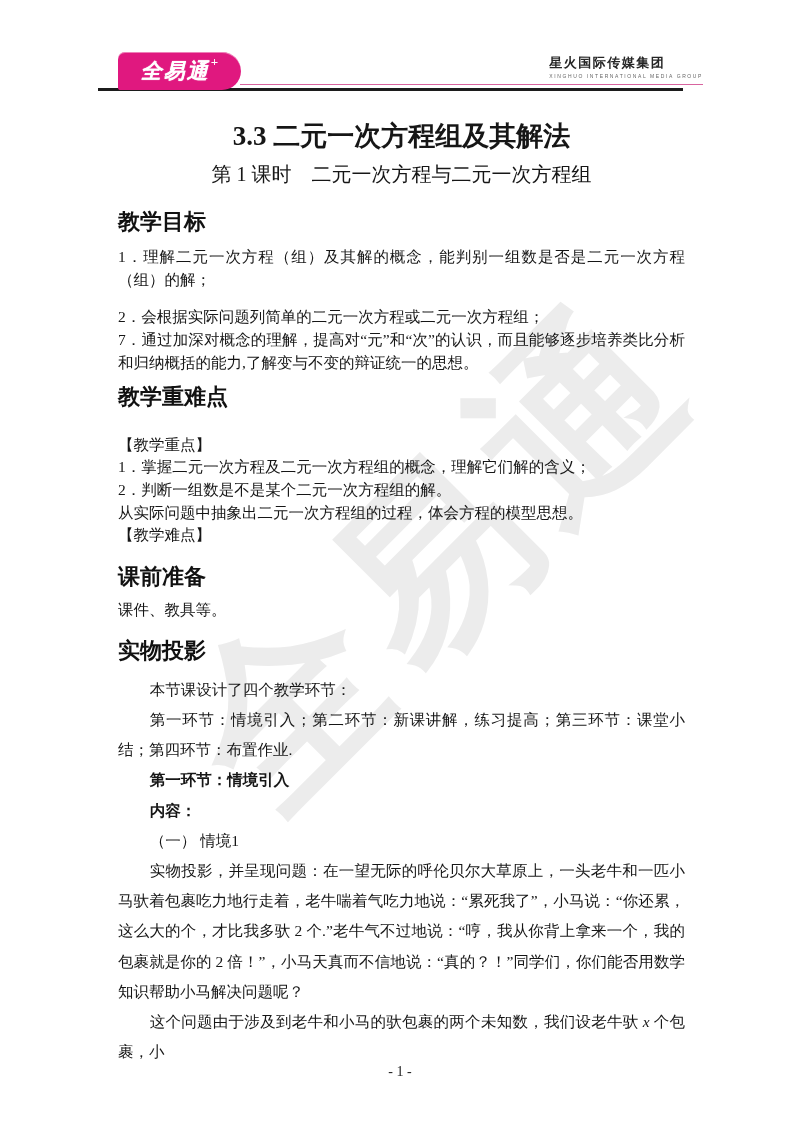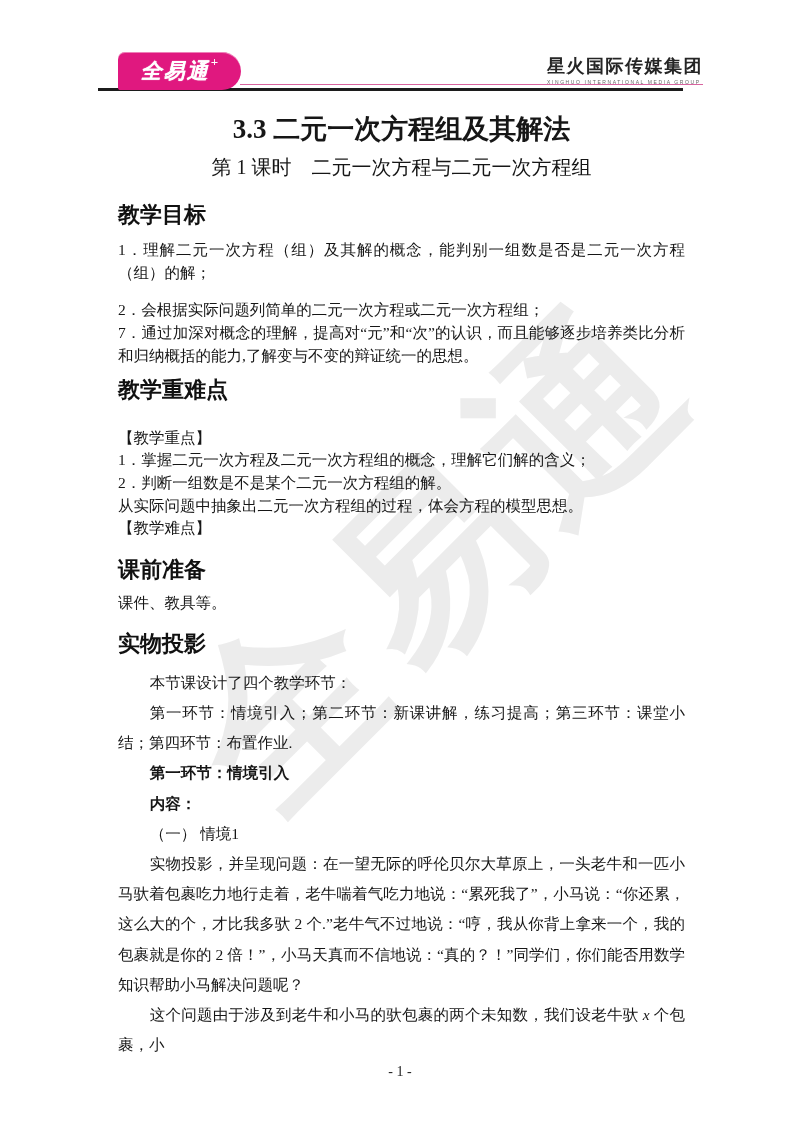--- a/index.html
+++ b/index.html
@@ -49,40 +49,40 @@
     font-size: 21px;
     font-weight: 700;
     letter-spacing: 2px;
     font-style: italic;
     text-shadow: 0 0 1px #fff;
     font-family: "Liberation Serif", serif;
   }
   .logo-plus { color: #fff; font-size: 13px; font-weight: 700; vertical-align: super; margin-left: 1px; position: relative; top: -9px; }
   .brand { position: absolute; right: 97px; top: 54px; text-align: left; }
   .brand-name {
-    font-size: 18px; font-weight: 700; color: #252525;
+    font-size: 13px; font-weight: 700; color: #252525;
     letter-spacing: 1.5px;
     font-family: "Liberation Sans", "DejaVu Sans", sans-serif;
   }
   .brand-sub {
     font-size: 5px; color: #666; letter-spacing: 1.6px; margin-top: 1px;
     font-family: "Liberation Sans", sans-serif;
   }
   .rule-pink { position: absolute; left: 240px; top: 84px; width: 463px; height: 1px; background: #d8649f; }
   .rule-black { position: absolute; left: 98px; top: 88px; width: 585px; height: 2.5px; background: #1c1c1c; }
   
   .content {
     position: absolute;
     left: 118px; top: 96px;
     width: 567px;
     z-index: 1;
   }
   .doc-title {
     font-size: 27px; font-weight: 700; text-align: center;
-    margin-top: 15px; line-height: 1.35;
+    margin-top: 22px; line-height: 1.35;
     font-family: "Liberation Serif", serif;
   }
   .doc-subtitle {
     font-size: 20px; font-weight: 400; text-align: center;
     margin-top: 7px; line-height: 1.3;
   }
   .sec-heading {
     font-size: 22px; font-weight: 700; color: #111;
     font-family: "Liberation Sans", "DejaVu Sans", sans-serif;
     line-height: 1.3;

